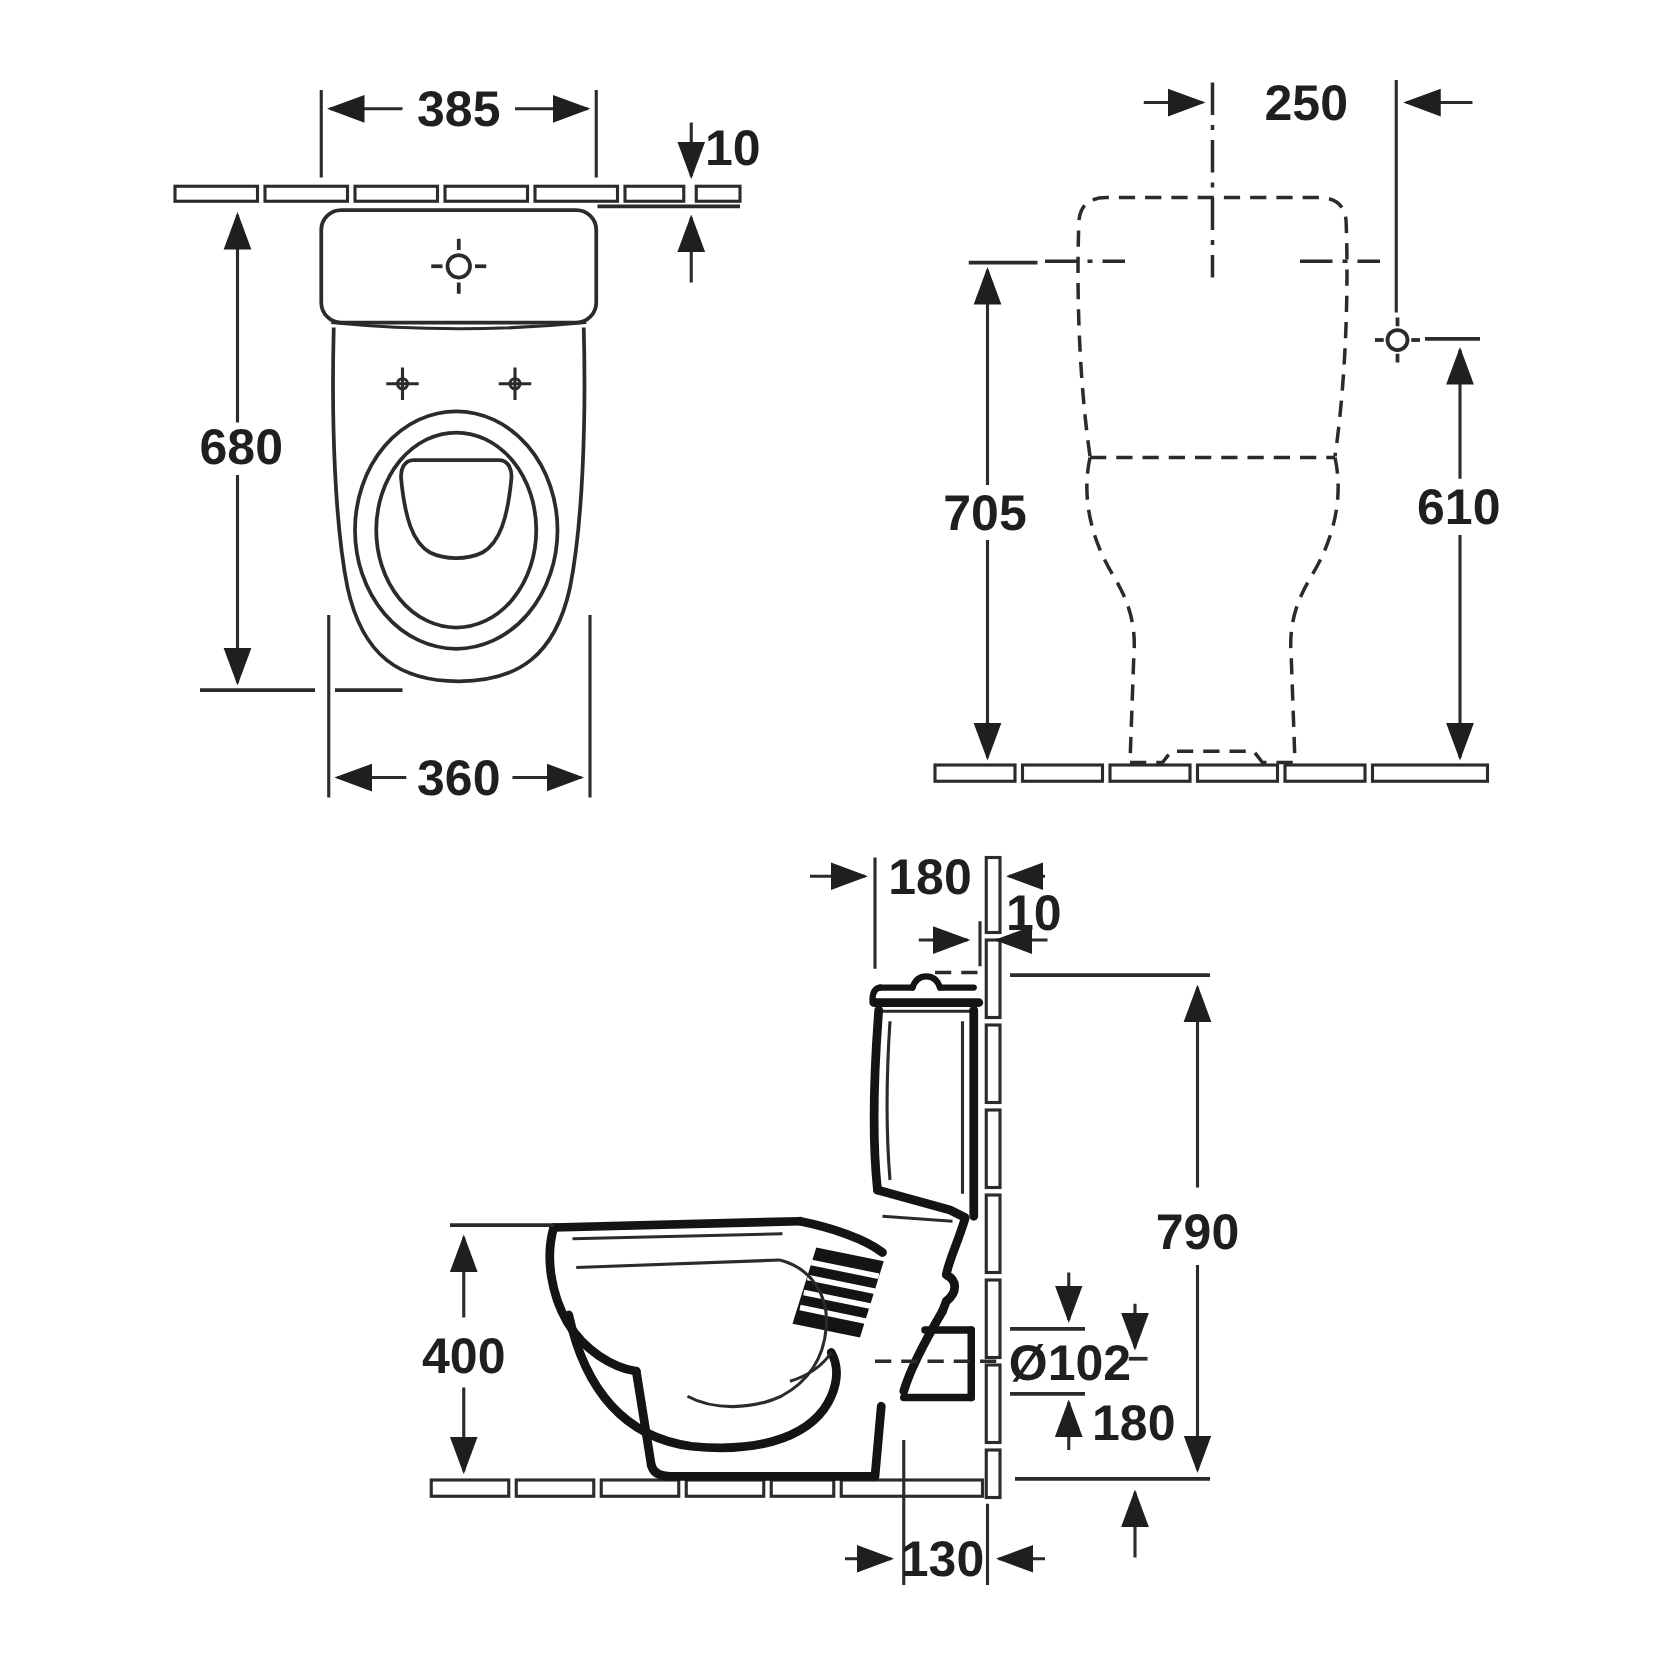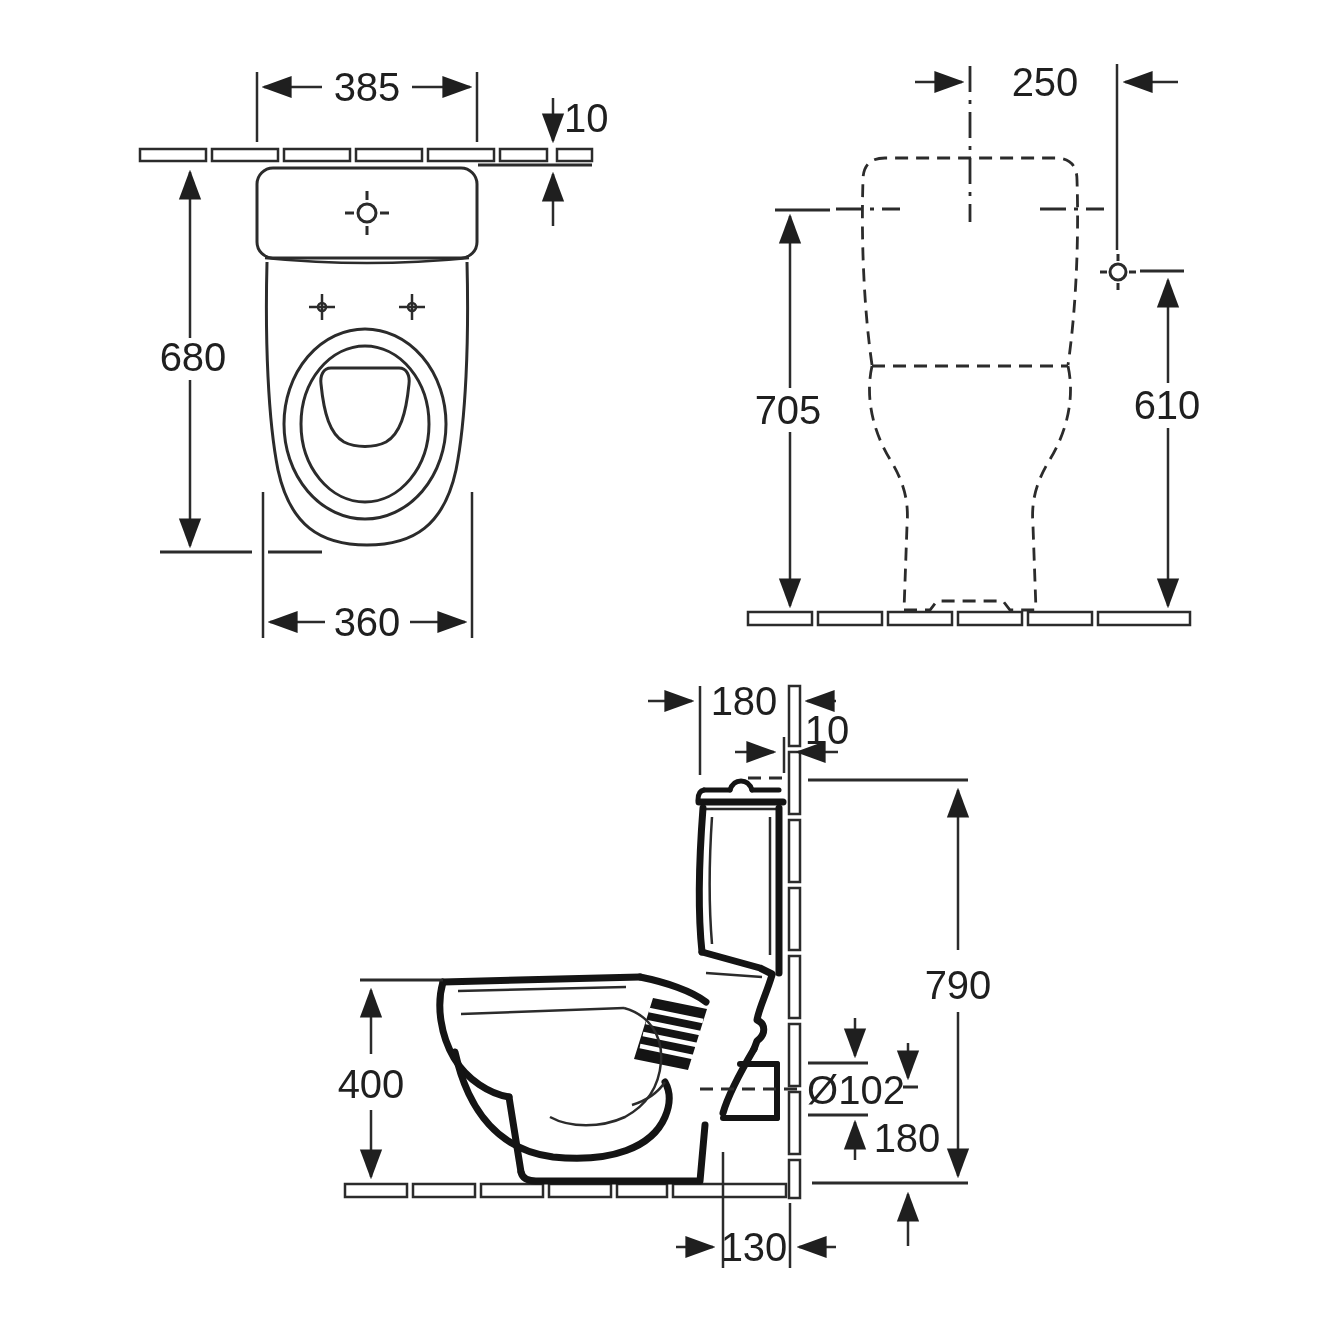--- a/index.html
+++ b/index.html
@@ -1,16 +1,16 @@
 <!DOCTYPE html>
 <html><head>
 <meta charset="utf-8">
 <style>
   html,body{margin:0;padding:0;background:#fff;}
-  .page{width:1330px;height:1330px;background:#ffffff;position:relative;overflow:hidden;}
+  .page{width:1330px;height:1330px;background:#ffffff;position:relative;overflow:hidden;font-weight:bold;}
   svg{display:block;}
   .thin{stroke:#2b2b2b;stroke-width:2.5;fill:none;}
   .thin3{stroke:#2b2b2b;stroke-width:3;fill:none;}
   .thick{stroke:#141414;stroke-width:7;fill:none;stroke-linecap:round;stroke-linejoin:round;}
   .thick6{stroke:#141414;stroke-width:6;fill:none;stroke-linecap:round;}
   .med{stroke:#141414;stroke-width:5;fill:none;stroke-linecap:round;}
   .dash{stroke:#2b2b2b;stroke-width:2.8;fill:none;stroke-dasharray:13 8;}
   .dashdot{stroke:#2b2b2b;stroke-width:2.8;fill:none;stroke-dasharray:26 8 4 8;}
   .dim{stroke:#2b2b2b;stroke-width:2.5;fill:none;}
   .lbl{font-family:"Liberation Sans", sans-serif;font-size:40px;fill:#1f1f1f;}

